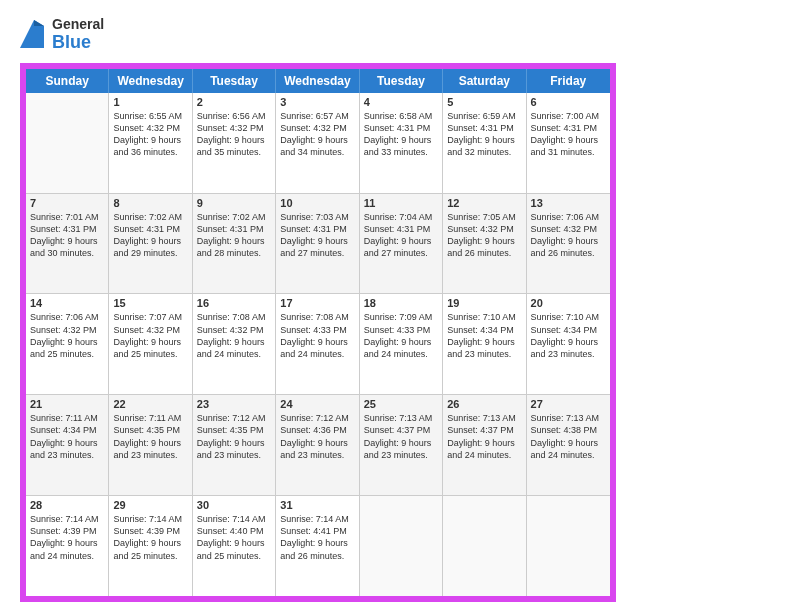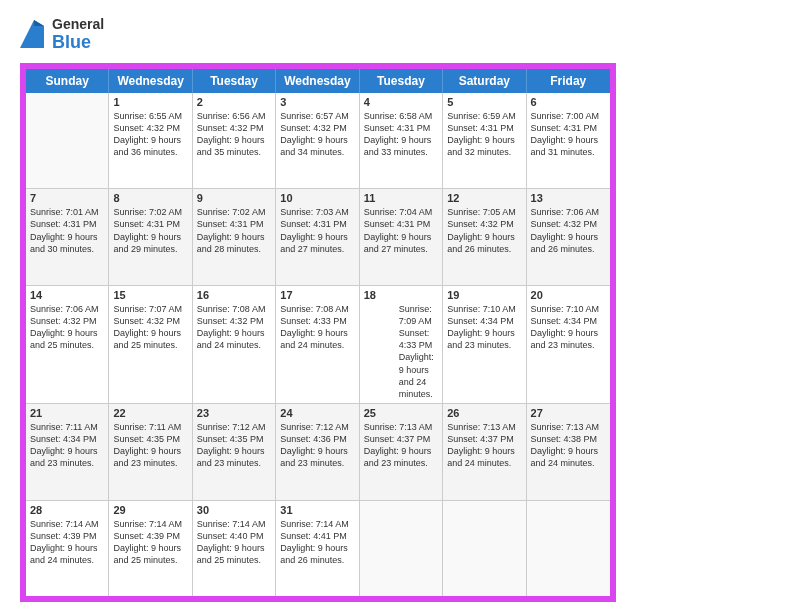--- a/index.html
+++ b/index.html
@@ -251,21 +251,21 @@
           </div>
           <div class="day-cell">
             <span class="day-number">17</span>
             <div class="day-info" style="white-space: pre-line;">Sunrise: 7:08 AM
 Sunset: 4:33 PM
 Daylight: 9 hours
 and 24 minutes.</div>
           </div>
           <div class="day-cell">
             <span class="day-number">18</span>
-            <div class="day-info" style="white-space: pre-line; margin-left: 35px;">Sunrise: 7:09 AM
+            <div class="day-info" style="white-space: pre-line;">Sunrise: 7:09 AM
 Sunset: 4:33 PM
 Daylight: 9 hours
 and 24 minutes.</div>
           </div>
           <div class="day-cell">
             <span class="day-number">19</span>
             <div class="day-info" style="white-space: pre-line;">Sunrise: 7:10 AM
 Sunset: 4:34 PM
 Daylight: 9 hours
 and 23 minutes.</div>

